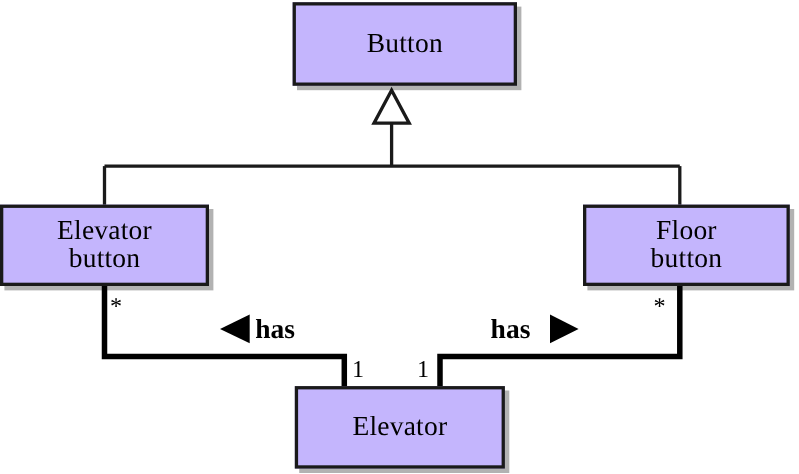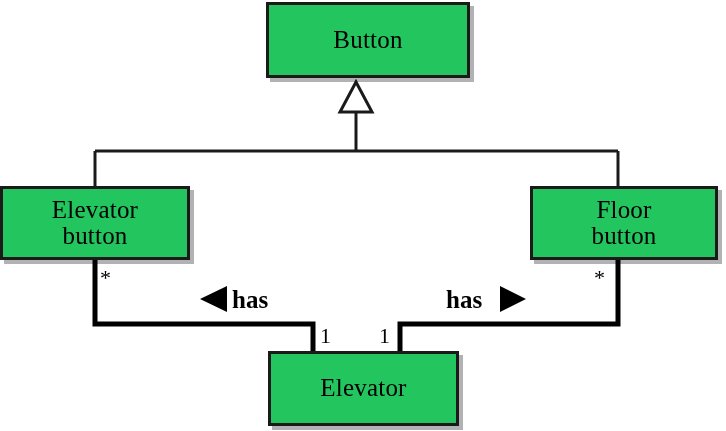--- a/index.html
+++ b/index.html
@@ -18,21 +18,21 @@
   #diagram-svg {
     position: absolute;
     left: 0;
     top: 0;
     width: 726px;
     height: 431px;
   }
   .uml-class-box {
     position: absolute;
     box-sizing: border-box;
-    background: #22c55e;
+    background: #c4b5fd;
     border: 3px solid #1a1a1a;
     box-shadow: 4px 4px 0 rgba(0,0,0,0.30);
     display: flex;
     align-items: center;
     justify-content: center;
     text-align: center;
     z-index: 5;
   }
   .uml-class-name {
     font-size: 25px;

